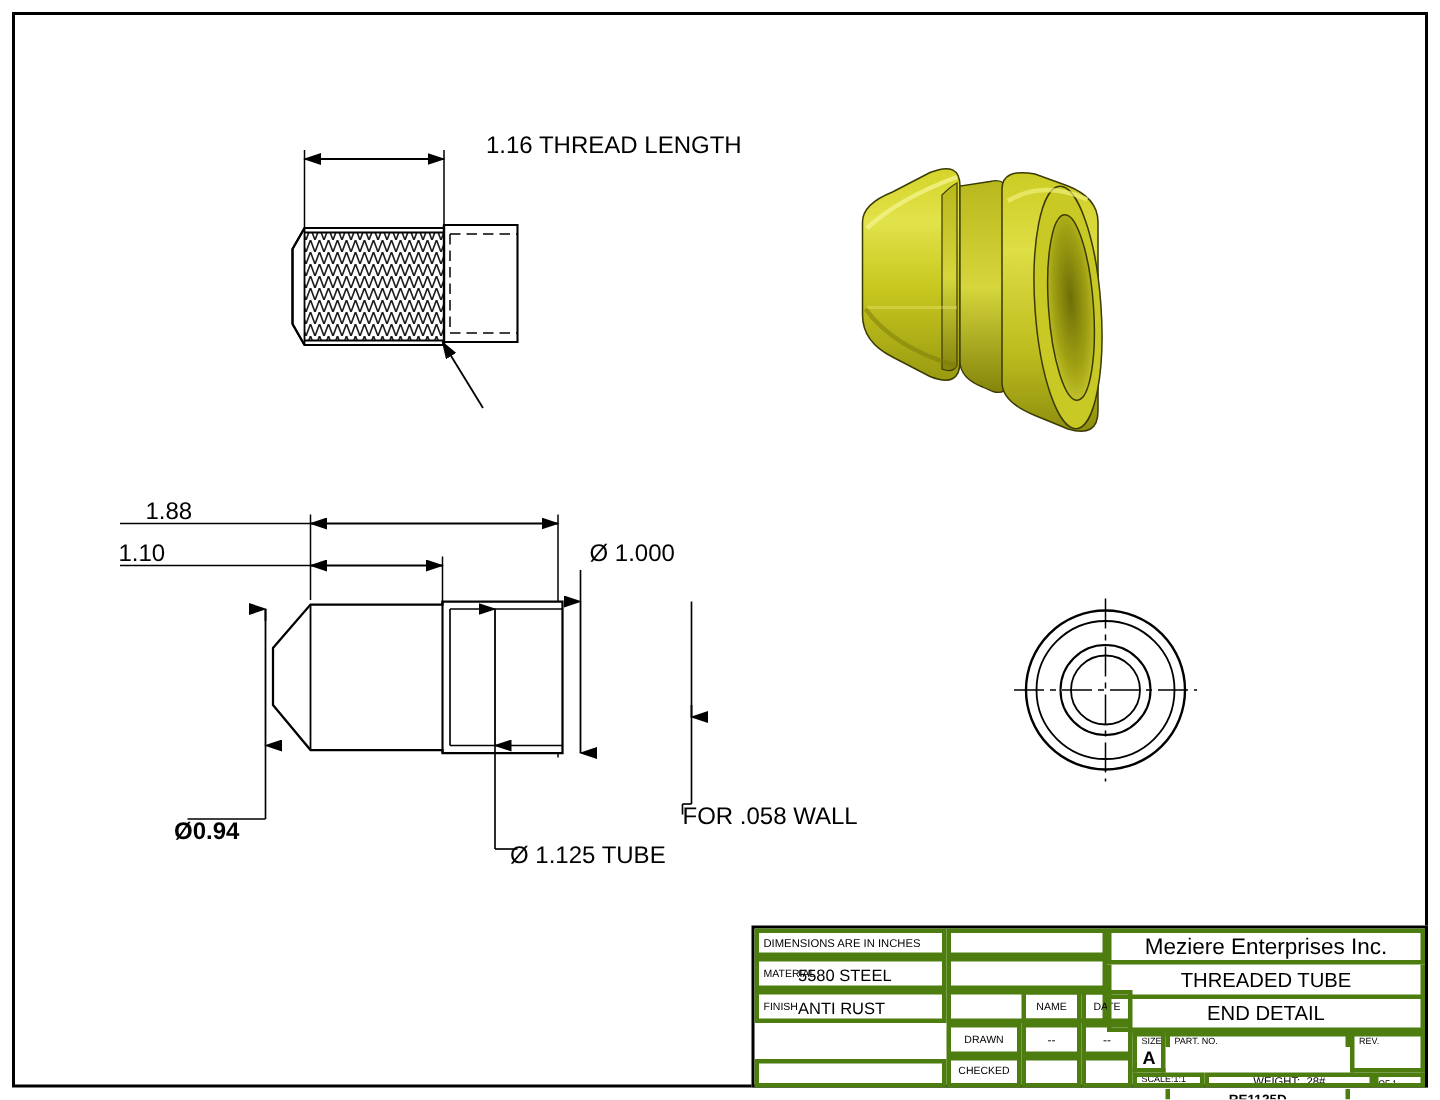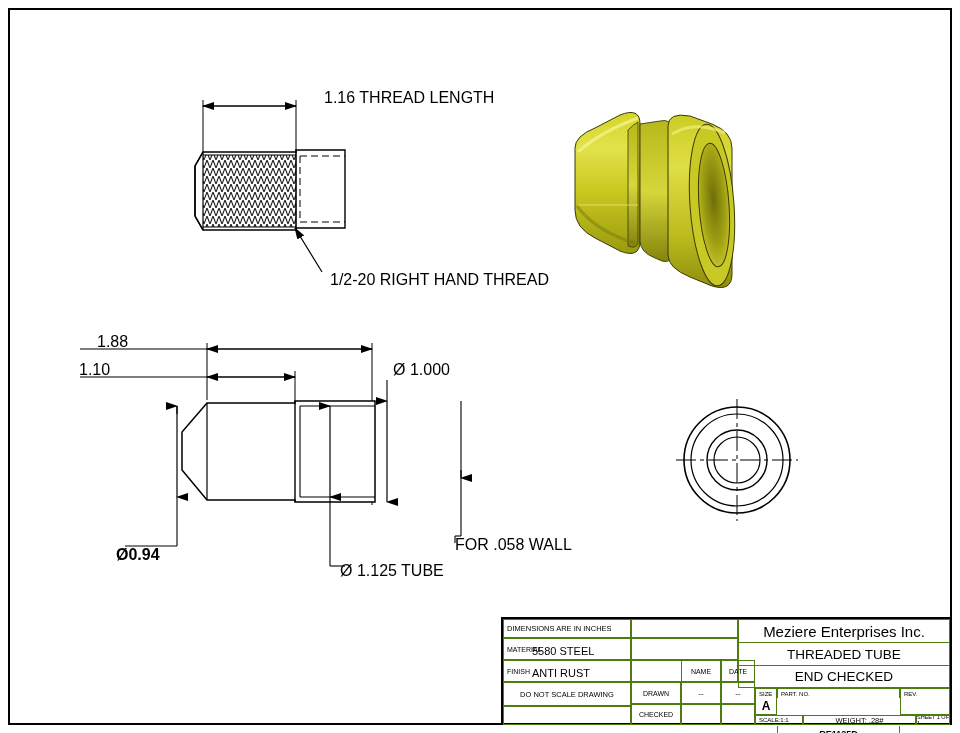--- a/index.html
+++ b/index.html
@@ -48,21 +48,21 @@
     top: 617px;
     width: 451px;
     height: 108px;
     box-sizing: border-box;
     border: 2px solid #000;
     background: #fff;
   }
   .tb-cell {
     position: absolute;
     box-sizing: border-box;
-    border: 1px solid #4d7c0f;
+    border: 3px solid #4d7c0f;
     font-size: 7.5px;
     color: #000;
     display: flex;
     align-items: center;
     padding-left: 3px;
     overflow: hidden;
     font-family: "Liberation Sans", sans-serif;
   }
   .tb-cell.center { justify-content: center; padding-left: 0; }
   .tb-noborder { border: none; }
@@ -212,21 +212,20 @@
       <circle cx="737" cy="460" r="30" fill="#ffffff" stroke="#000" stroke-width="1.4"></circle>
       <circle cx="737" cy="460" r="23" fill="#ffffff" stroke="#000" stroke-width="1.2"></circle>
 
       <line x1="676" y1="460" x2="798" y2="460" stroke="#000" stroke-width="1" stroke-dasharray="20,4,4,4"></line>
       <line x1="737" y1="399" x2="737" y2="521" stroke="#000" stroke-width="1" stroke-dasharray="20,4,4,4"></line>
     </g>
   </svg>
 
   <div class="lbl lbl-big" style="left:324px; top:89px;">1.16 THREAD LENGTH</div>
 
-  <div class="lbl lbl-big" style="left:330px; top:271px;">1/2-20 RIGHT HAND THREAD</div>
 
   <div class="lbl lbl-big" style="left:97px; top:333px;">1.88</div>
 
   <div class="lbl lbl-big" style="left:79px; top:361px;">1.10</div>
 
   <div class="lbl lbl-big" style="left:393px; top:361px;">Ø 1.000</div>
 
   <div class="lbl lbl-big" style="left:116px; top:546px;font-weight:bold;">Ø0.94</div>
 
   <div class="lbl lbl-big" style="left:340px; top:562px;">Ø 1.125 TUBE</div>
@@ -236,42 +235,41 @@
   <div id="titleblock">
 
     <div class="tb-cell" style="left:0px; top:0px; width:128px; height:19px;">DIMENSIONS ARE IN INCHES</div>
 
     <div class="tb-cell" style="left:0px; top:19px; width:128px; height:22px; font-size:7px;">MATERIAL</div>
     <div class="tb-cell tb-noborder" style="left:26px; top:24px; width:100px; height:16px; font-size:11px;">5580 STEEL</div>
 
     <div class="tb-cell" style="left:0px; top:41px; width:128px; height:22px; font-size:7px;">FINISH</div>
     <div class="tb-cell tb-noborder" style="left:26px; top:46px; width:100px; height:16px; font-size:11px;">ANTI RUST</div>
 
-    <div class="tb-cell center" style="left:0px; top:63px; width:128px; height:24px; font-size:7.5px;">DO  NOT  SCALE  DRAWING</div>
     <div class="tb-cell" style="left:0px; top:87px; width:128px; height:19px;"></div>
 
     <div class="tb-cell" style="left:128px; top:0px; width:107px; height:19px;"></div>
     <div class="tb-cell" style="left:128px; top:19px; width:107px; height:22px;"></div>
     <div class="tb-cell" style="left:128px; top:41px; width:107px; height:22px;"></div>
 
     <div class="tb-cell center" style="left:128px; top:63px; width:50px; height:22px; font-size:7px;">DRAWN</div>
     <div class="tb-cell center" style="left:128px; top:85px; width:50px; height:21px; font-size:7px;">CHECKED</div>
 
     <div class="tb-cell center" style="left:178px; top:41px; width:40px; height:22px; font-size:7px;">NAME</div>
     <div class="tb-cell center" style="left:218px; top:41px; width:34px; height:22px; font-size:7px;">DATE</div>
 
     <div class="tb-cell center" style="left:178px; top:63px; width:40px; height:22px; font-size:8px;">--</div>
     <div class="tb-cell center" style="left:218px; top:63px; width:34px; height:22px; font-size:8px;">--</div>
     <div class="tb-cell center" style="left:178px; top:85px; width:40px; height:21px;"></div>
     <div class="tb-cell center" style="left:218px; top:85px; width:34px; height:21px;"></div>
 
     <div class="tb-cell center tb-title" style="left:235px; top:24px; width:212px; height:23px; border-top:none;">THREADED TUBE</div>
 
     <div class="tb-cell center tb-big" style="left:235px; top:0px; width:212px; height:24px; font-size:15px;">Meziere Enterprises Inc.</div>
-    <div class="tb-cell center tb-title" style="left:235px; top:47px; width:212px; height:22px; border-top:none;">END CHECKED</div>
+    <div class="tb-cell center tb-title" style="left:235px; top:47px; width:212px; height:22px; border-top:none;">END DETAIL</div>
 
     <div class="tb-cell" style="left:252px; top:69px; width:22px; height:10px; font-size:6px; border-bottom:none;">SIZE</div>
     <div class="tb-cell center" style="left:252px; top:79px; width:22px; height:17px; font-size:12px; font-weight:bold; border-top:none;">A</div>
 
     <div class="tb-cell" style="left:274px; top:69px; width:123px; height:10px; font-size:6px; border-bottom:none;">PART. NO.</div>
     <div class="tb-cell center tb-bold" style="left:274px; top:79px; width:123px; height:17px; border-top:none;">RE1125D</div>
 
     <div class="tb-cell" style="left:397px; top:69px; width:50px; height:10px; font-size:6px; border-bottom:none;">REV.</div>
     <div class="tb-cell center" style="left:397px; top:79px; width:50px; height:17px; font-size:8px; border-top:none;"></div>
 

